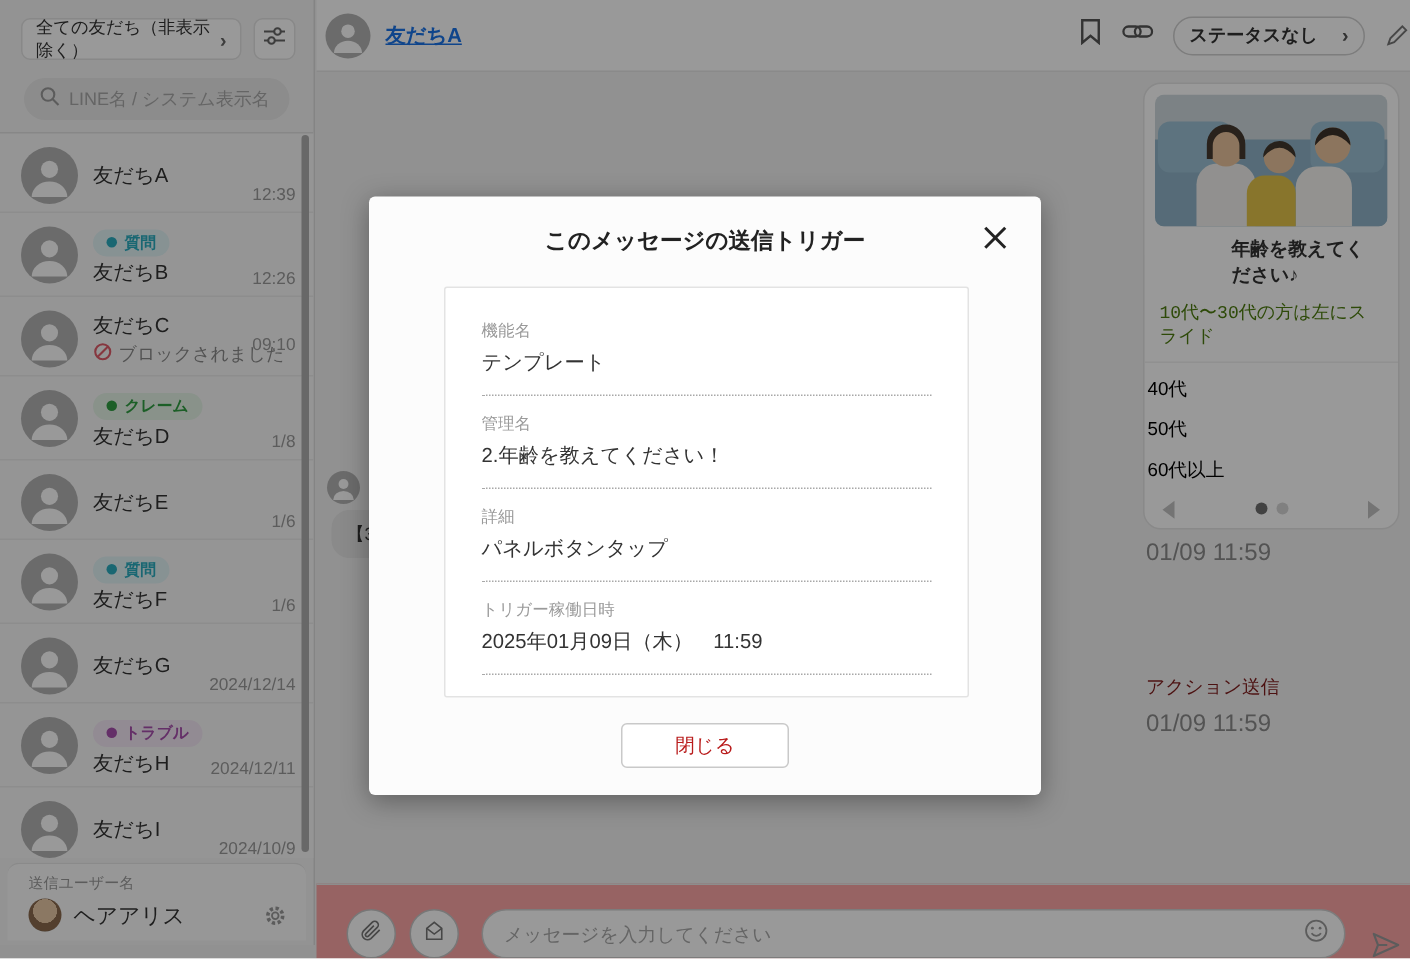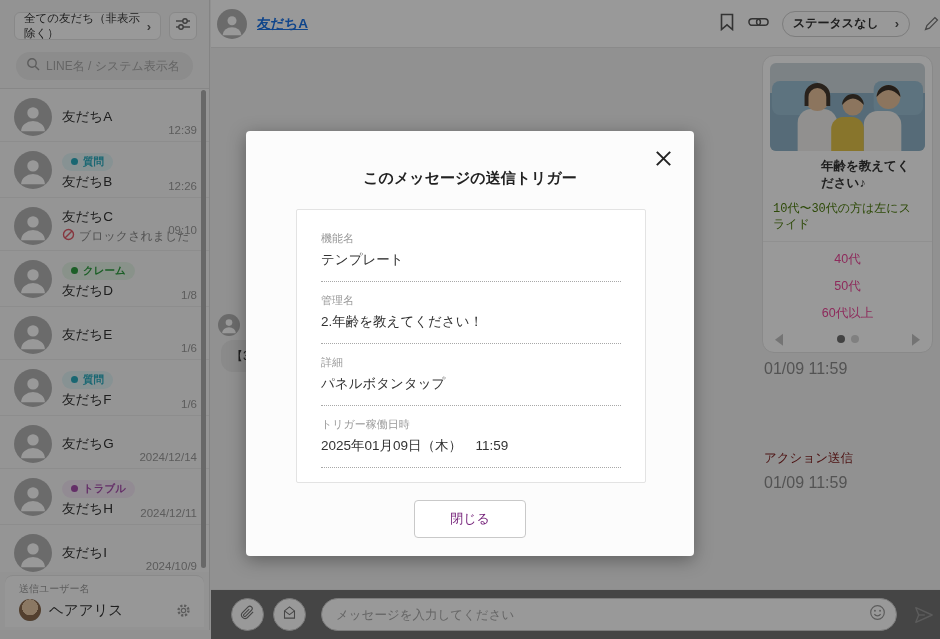--- a/index.html
+++ b/index.html
@@ -69,56 +69,56 @@
   
   .right-col { position:absolute; top:7px; right:7px; width:171px; }
   .msg-card { background:#fff; border:1px solid #e4e4e4; border-radius:12px; overflow:hidden; }
   .card-img { display:block; width:100%; height:88px; }
   .card-img-pad { padding:7px 7px 0 7px; }
   .card-img-pad svg { border-radius:6px; }
   .card-text { padding:7px 10px 8px 10px; }
   .card-title { font-size:12.5px; font-weight:bold; color:#333; line-height:1.35;margin-left:48px; }
   .card-sub { font-size:12px; color:#4d7c0f; line-height:1.35; margin-top:9px;font-family:Liberation Mono, monospace; }
   .card-btns { border-top:1px solid #f0f0f0; padding:4px 0 2px 0; }
-  .card-btn { display:block; width:100%; text-align:center; font-size:12.5px; color:#ec4899; padding:5px 2px; cursor:pointer; background:none; border:none;
+  .card-btn { display:block; width:100%; text-align:left; font-size:12.5px; color:#000000; padding:5px 2px; cursor:pointer; background:none; border:none;
     font-family:"Liberation Sans","DejaVu Sans",sans-serif; }
   .card-nav { display:flex; align-items:center; justify-content:center; gap:6px; padding:6px 10px 9px 10px; position:relative; }
   .nav-arrow { position:absolute; top:50%; transform:translateY(-60%); width:0; height:0; border-style:solid; cursor:pointer; }
   .nav-arrow.left { left:12px; border-width:6px 8px 6px 0; border-color:transparent #c2c2c2 transparent transparent; }
   .nav-arrow.right { right:12px; border-width:6px 0 6px 8px; border-color:transparent transparent transparent #c2c2c2; }
   .dot-i { width:8px; height:8px; border-radius:50%; background:#d6d6d6; }
   .dot-i.on { background:#6f6f6f; }
   .msg-ts { font-size:16px; color:#8b8b8b; margin:7px 0 0 2px; }
   .action-label { font-size:12.5px; color:#7f1d1d; margin:72px 0 0 2px; }
 
   
-  .input-bar { position:absolute; left:0; right:0; bottom:0; height:50px; background:#737373; border-top:1px solid #ececec;
-    display:flex; align-items:center; padding:0 10px 0 20px; gap:9px; z-index:3; }
+  .input-bar { position:absolute; left:0; right:0; bottom:0; height:50px; background:#fca5a5; border-top:1px solid #ececec;
+    display:flex; align-items:flex-end; padding:0 10px 0 20px; gap:9px; z-index:3; }
   .round-btn { width:33px; height:33px; border-radius:50%; border:1px solid #c7c7c7; background:#fff; flex:none;
     display:flex; align-items:center; justify-content:center; cursor:pointer; }
   .msg-input-wrap { flex:1; height:33px; border:1px solid #cfcfcf; border-radius:17px; background:#fff;
     display:flex; align-items:center; padding:0 10px 0 14px; margin-left:6px; }
   .msg-input-wrap input { flex:1; border:none; outline:none; font-size:12.5px; color:#444; background:transparent;
     font-family:"Liberation Sans","DejaVu Sans",sans-serif; }
   .msg-input-wrap input::placeholder { color:#a9a9a9; }
   .send-btn { flex:none; margin-left:8px; margin-right:-4px; cursor:pointer; display:flex; }
 
   
   .overlay { position:absolute; inset:0; background:rgba(0,0,0,0.40); z-index:10; }
   .modal { position:absolute; left:246px; top:131px; width:448px; background:#fcfcfc; border-radius:4px; z-index:20;
     box-shadow:0 4px 18px rgba(0,0,0,0.35); padding:20px 0 18px 0; }
-  .modal-title { text-align:center; font-size:15px; font-weight:bold; color:#222;margin-top:18px; }
+  .modal-title { text-align:center; font-size:15px; font-weight:bold; color:#222; }
   .modal-close { position:absolute; top:14px; right:18px; width:26px; height:26px; display:flex; align-items:center; justify-content:center; cursor:pointer; }
   .modal-box { margin:21px 48px 0 50px; background:#fff; border:1px solid #e3e3e3; border-radius:2px; padding:10px 24px 14px 24px; }
   .field { padding:11px 0 12px 0; border-bottom:1px dotted #a8a8a8; }
   .field-label { font-size:11px; color:#9a9a9a; margin-bottom:5px; }
   .field-value { font-size:13.5px; color:#333; }
   .modal-actions { display:flex; justify-content:center; margin-top:17px; }
-  .close-btn { width:112px; height:38px; background:#fff; border:1px solid #c9c9c9; border-radius:4px;
-    font-size:13px; color:#701a75; cursor:pointer; font-family:"Liberation Sans","DejaVu Sans",sans-serif; }
+  .close-btn { width:112px; height:30px; background:#fff; border:1px solid #c9c9c9; border-radius:4px;
+    font-size:13px; color:#b91c1c; cursor:pointer; font-family:"Liberation Sans","DejaVu Sans",sans-serif; }
 </style>
 </head>
 <body>
 
 <div class="app">
 
   <div class="sidebar">
     <div class="side-top">
       <div class="friends-btn">
         <span>全ての友だち（非表示除く）</span>

